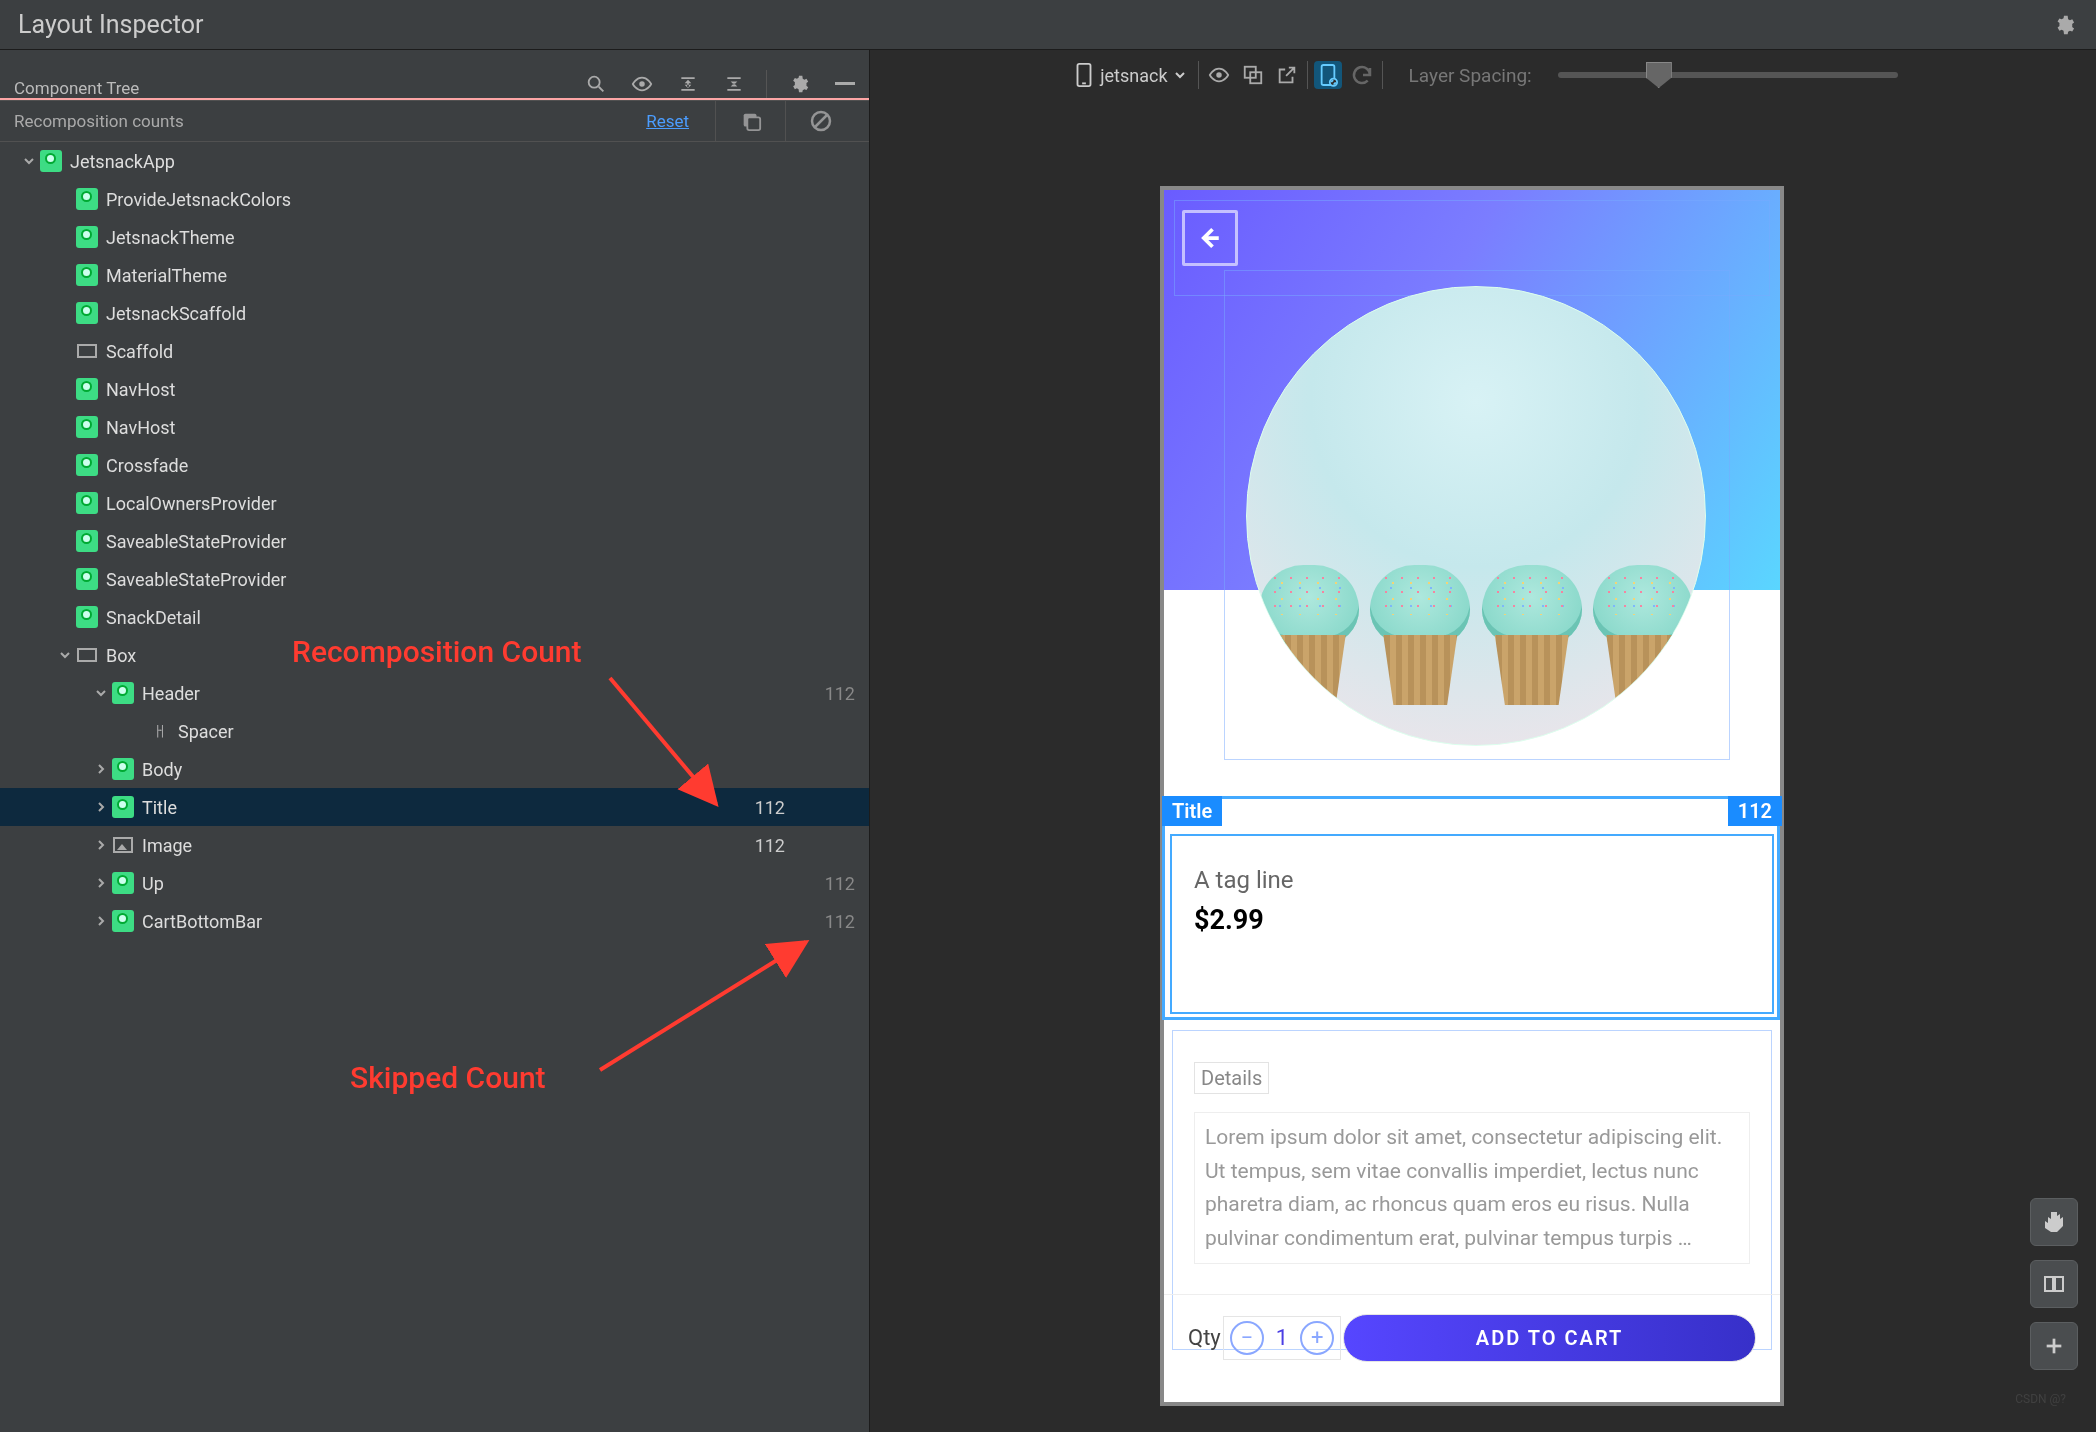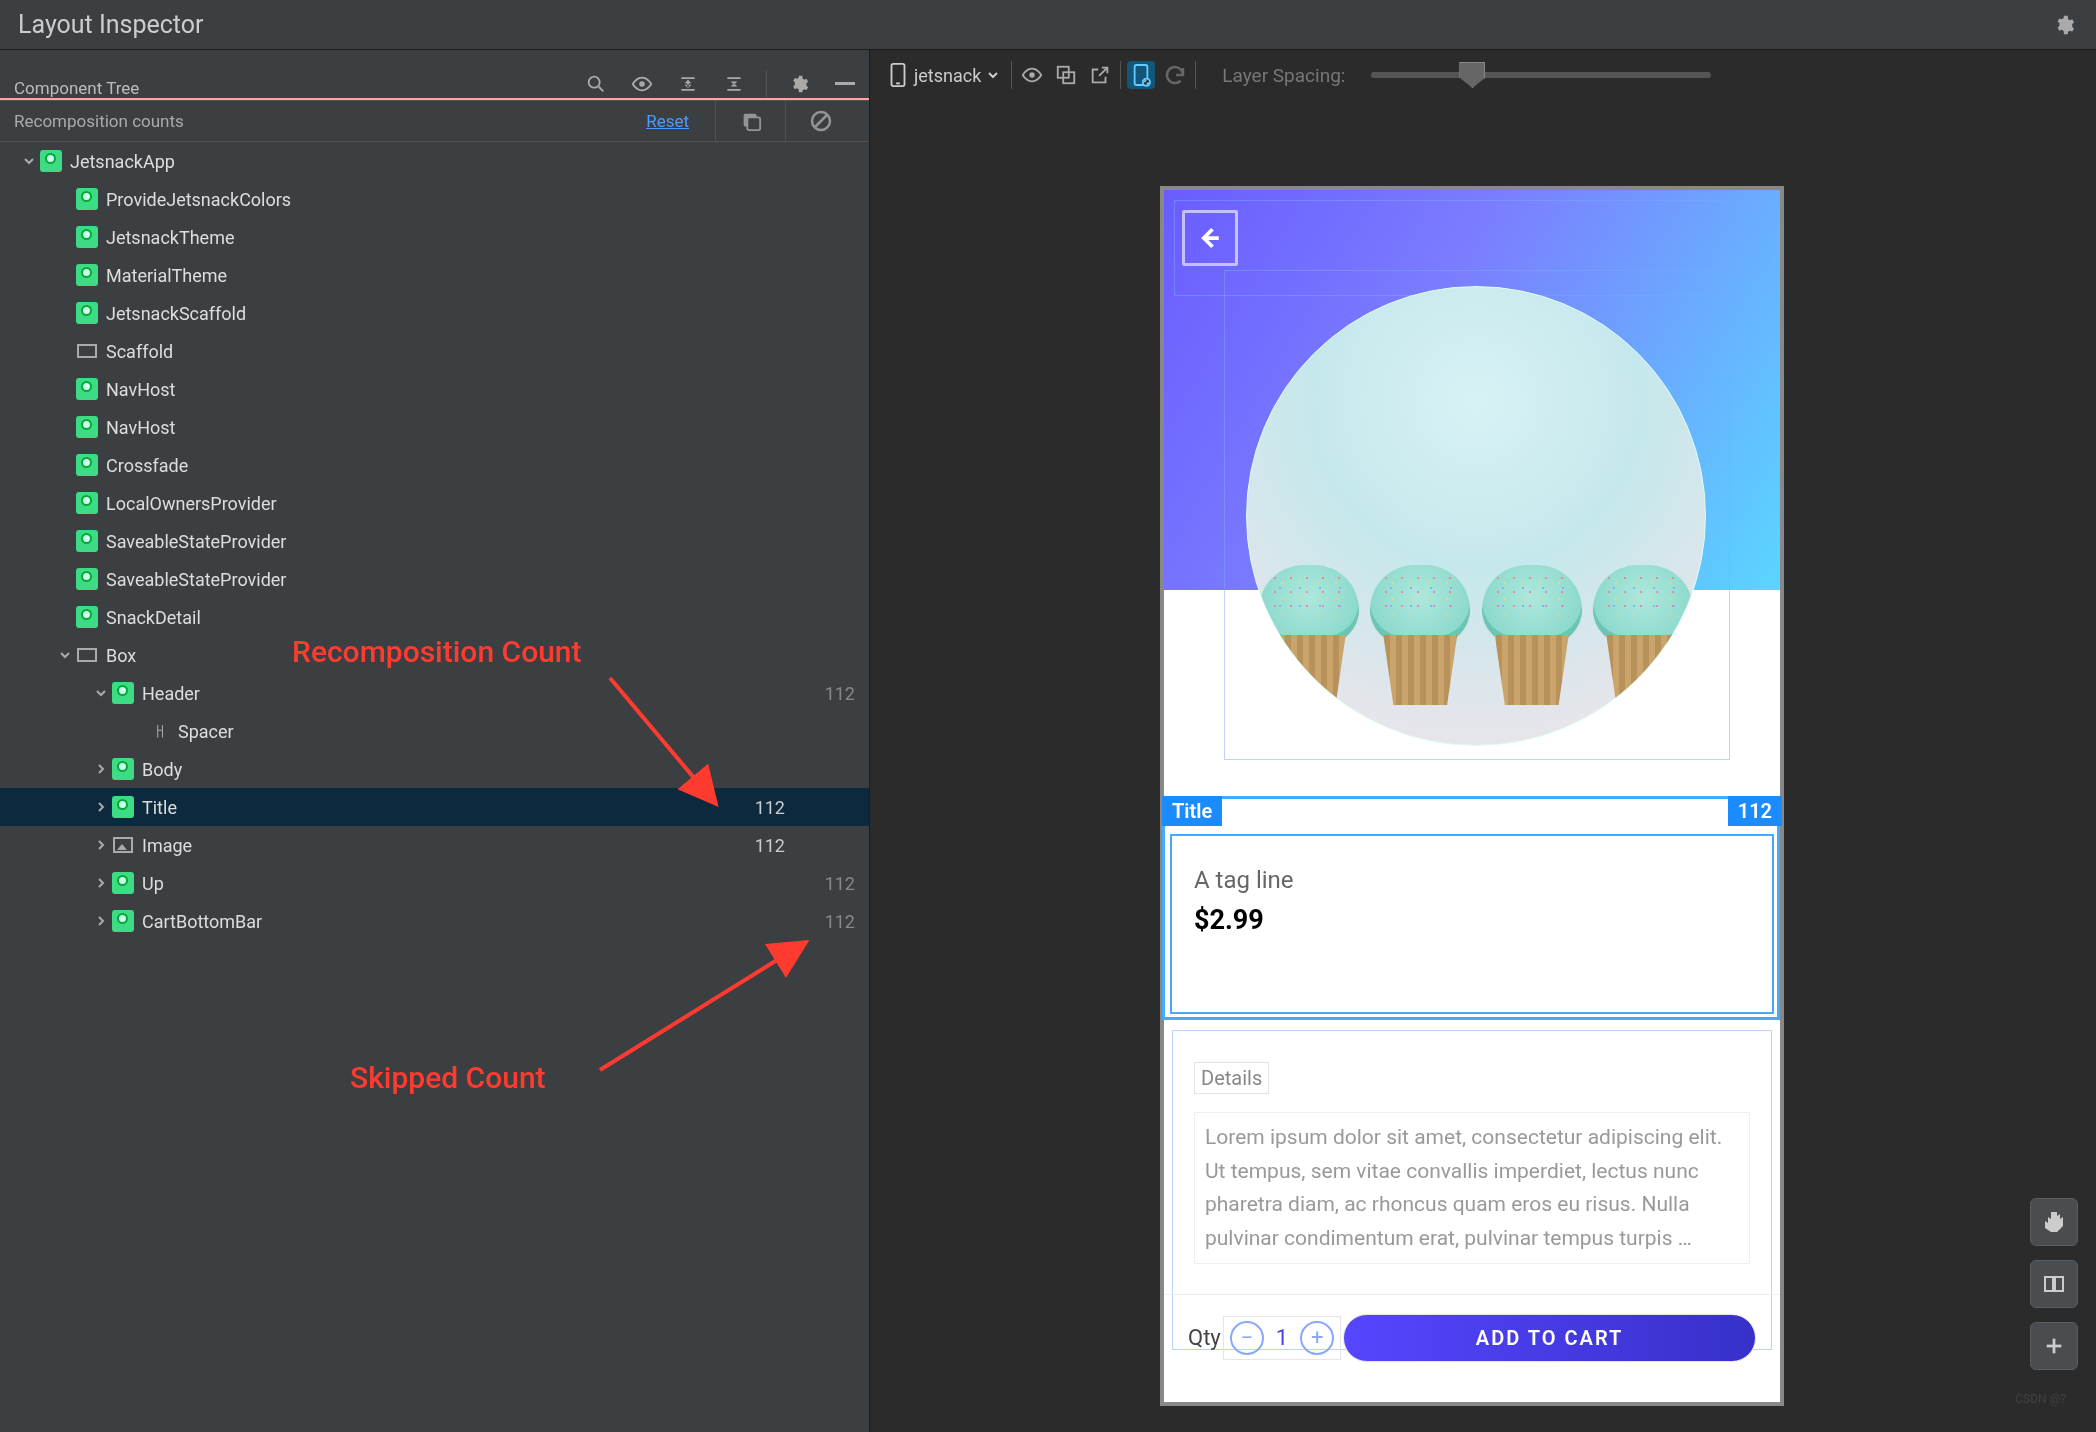--- a/index.html
+++ b/index.html
@@ -33,21 +33,21 @@
   .row .spacer{flex:1;}
   
   .ci{width:22px;height:22px;background:#3ddc84;border-radius:3px;position:relative;}
   .ci::after{content:"";position:absolute;left:5px;top:3px;width:7px;height:7px;border:2px solid #0a3;border-radius:50%;background:#cfe;}
   .boxi{width:20px;height:14px;border:2px solid #aaa;}
   .spaceri{letter-spacing:-2px;color:#aaa;font-size:14px;}
   .imgi{width:20px;height:16px;border:2px solid #aaa;position:relative;}
   .imgi::after{content:"";position:absolute;left:2px;bottom:1px;width:0;height:0;border-left:5px solid transparent;border-right:5px solid transparent;border-bottom:6px solid #aaa;}
   
   .right{flex:1;display:flex;flex-direction:column;background:#2b2b2b;position:relative;}
-  .rtoolbar{height:50px;display:flex;align-items:center;padding:15px 12px;gap:6px;}
+  .rtoolbar{height:50px;display:flex;align-items:center;padding:15px 12px;gap:6px;justify-content:center;}
   .device-btn{display:flex;align-items:center;gap:6px;padding:4px 6px;cursor:pointer;color:#ccc;font-size:18px;}
   .layer-label{color:#777;font-size:19px;margin-left:20px;}
   .slider{width:340px;height:6px;background:#555;border-radius:3px;position:relative;margin-left:20px;}
   .slider .thumb{position:absolute;top:-10px;left:88px;width:26px;height:26px;background:#666;border:1px solid #888;clip-path:polygon(50% 100%,0 60%,0 0,100% 0,100% 60%);}
   .active-ico{background:#12567a;border-radius:4px;padding:4px;}
   .canvas{flex:1;position:relative;overflow:hidden;}
   .phone{position:absolute;left:290px;top:86px;width:624px;height:1220px;background:#fff;border:4px solid #888;}
   .phone .hero{height:400px;background:linear-gradient(120deg,#6a5cff 0%,#7b7dff 40%,#5ad6ff 100%);position:relative;}
   .backbtn{position:absolute;left:18px;top:20px;width:56px;height:56px;border:3px solid rgba(255,255,255,.6);display:flex;align-items:center;justify-content:center;border-radius:2px;}
   .prod-img{position:absolute;left:82px;top:96px;width:460px;height:460px;border-radius:50%;background:radial-gradient(circle at 50% 25%,#d8f2f5 0%,#c5e8ec 40%,#f5e4ea 100%);overflow:hidden;border:1px solid #dfe;}

